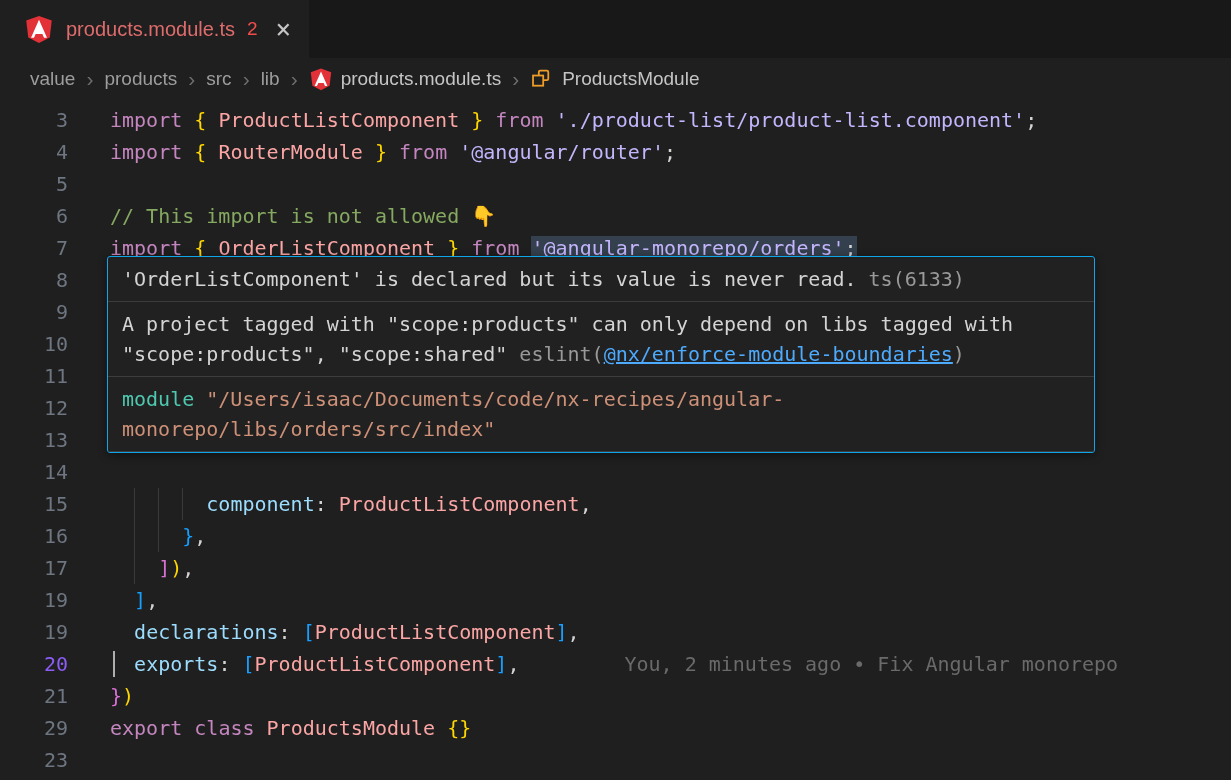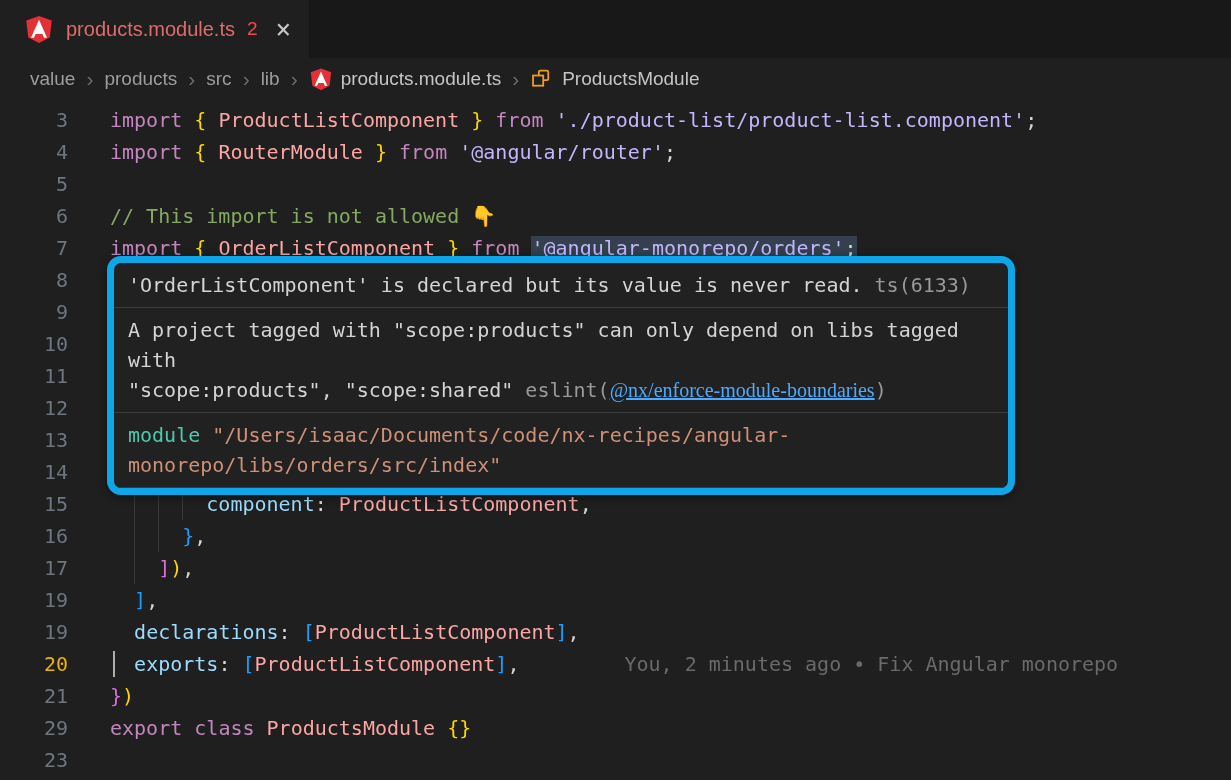--- a/index.html
+++ b/index.html
@@ -24,21 +24,21 @@
     font-family:"Liberation Sans",sans-serif; font-size:19px; color:#9d9d9d; }
   .crumb { display:inline-flex; align-items:center; gap:8px; cursor:pointer; }
   .crumb.bright { color:#c5c5c5; }
   .crumb .cicon { width:24px; height:24px; display:inline-flex; }
   .crumb-sep { margin:0 11px; color:#6f6f6f; font-size:21px; }
 
   
   .editor { position:relative; padding-top:4px; height:680px; }
   .line { display:flex; height:32px; line-height:32px; font-size:20px; }
   .ln { flex:0 0 90px; text-align:right; padding-right:22px; color:#6e7681; }
-  .line.active .ln { color:#eab308; }
+  .line.active .ln { color:#8b5cf6; }
   .lc { white-space:pre; padding-left:20px; position:relative; color:#d4d4d4; flex:1; }
 
   .tk.kw   { color:#C586C0; }
   .tk.cls  { color:#fca5a5; }
   .tk.prop { color:#9CDCFE; }
   .tk.str  { color:#c4b5fd; }
   .tk.cmt  { color:#85A960; }
   .tk.pl   { color:#D4D4D4; }
   .tk.b1   { color:#FFD700; }
   .tk.b2   { color:#DA70D6; }
@@ -46,28 +46,28 @@
   .tk.emoji{ color:#f5c542; }
   .tk.sq   { text-decoration:underline; text-decoration-style:wavy; text-decoration-color:#f14c4c;
              text-decoration-thickness:1.5px; text-underline-offset:5px; }
   .tk.hl   { background:rgba(86,119,153,0.38); }
 
   .blame { color:#6a6a6a; margin-left:105px; }
   .cursor { position:absolute; left:23px; top:3px; width:2px; height:26px; background:#aeafad; }
   .guide { position:absolute; width:1px; background:#3a3a3a; z-index:1; }
 
   
-  .hover { position:absolute; left:107px; top:156px; width:908px; background:#212122;
-    border:7px solid #0ea5e9; border-radius:14px; box-shadow:0 2px 10px rgba(0,0,0,.45);
+  .hover { position:absolute; left:107px; top:156px; width:988px; background:#212122;
+    border:1px solid #0ea5e9; border-radius:3px; box-shadow:0 2px 10px rgba(0,0,0,.45);
     z-index:10; font-size:20px; overflow:hidden; }
   .hover-section { padding:7px 14px; border-bottom:1px solid #3c3c3c; white-space:pre-wrap;
     line-height:30px; color:#d4d4d4; }
   .part-msg  { color:#d4d4d4; }
   .part-src  { color:#999999; }
-  .part-link { color:#4daafc; text-decoration:underline; cursor:pointer;font-family:Liberation Serif, serif; }
+  .part-link { color:#4daafc; text-decoration:underline; cursor:pointer; }
   .part-kw2  { color:#4EC9B0; }
   .part-str  { color:#CE9178; }
   .hover-actions { display:flex; gap:36px; padding:4px 14px; height:38px; align-items:center;
     font-family:"Liberation Sans",sans-serif; font-size:19px; }
   .hover-action { color:#4daafc; cursor:pointer; }
 </style>
 </head>
 <body>
 
 <div class="window">

